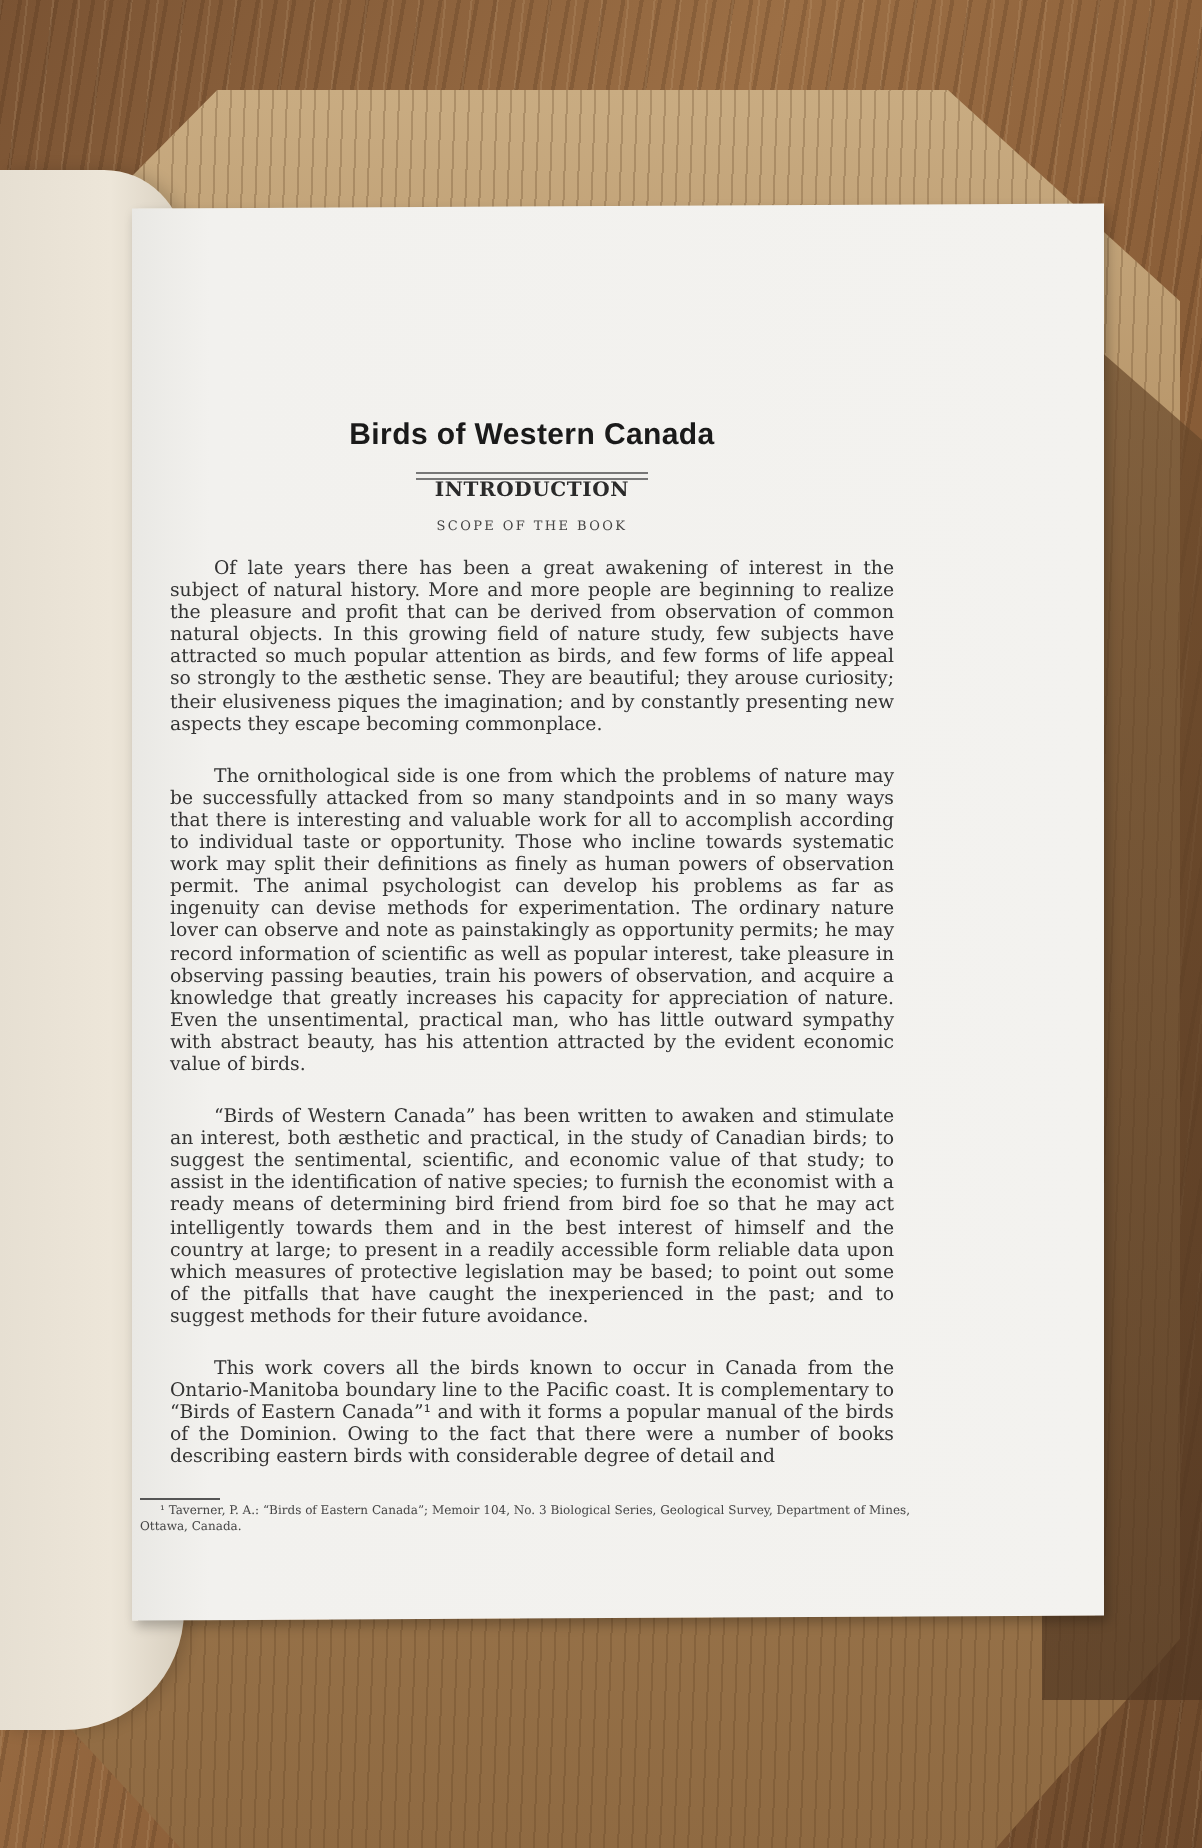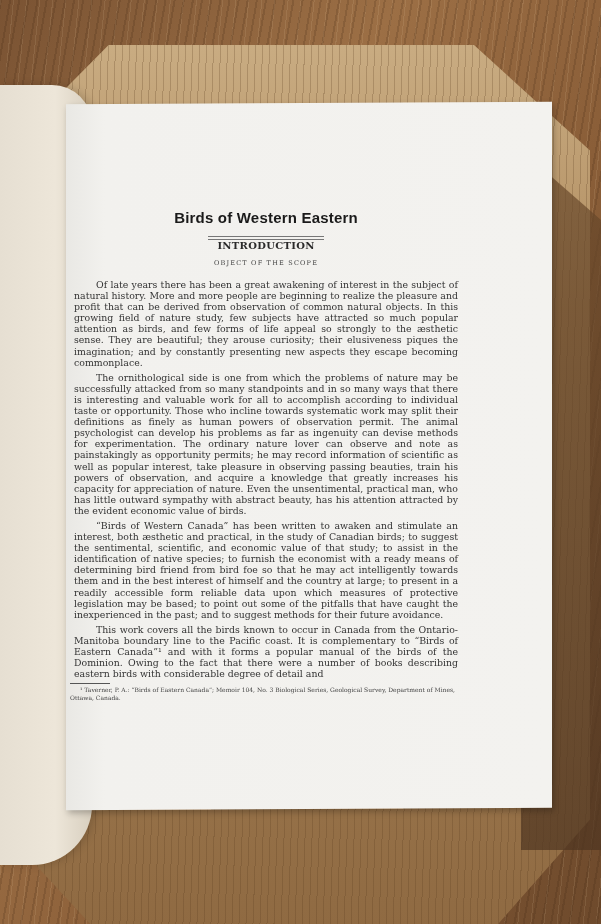--- a/index.html
+++ b/index.html
@@ -48,43 +48,43 @@
   .rule {
     width: 116px; height: 2px; margin: 10px auto 0; border-top: 1px solid #777; border-bottom: 1px solid #777;
   }
   .heading {
     text-align: center; font-weight: bold; font-size: 10px; letter-spacing: 0.3px;
   }
   .subheading {
     text-align: center; font-size: 6.5px; letter-spacing: 1.2px; margin-top: 8px; color: #444;
   }
   p {
-    margin: 4px; font-size: 9.4px; line-height: 11.1px; text-align: justify;
+    margin: 15px; font-size: 9.4px; line-height: 11.1px; text-align: justify;
     text-indent: 22px; color: #333;
   }
   .p-first { margin-top: 12px; }
   .scope-heading { margin-top: 14px; margin-bottom: 12px; }
   .fn-rule { width: 40px; border-top: 1px solid #555; margin-top: 2px; }
   .footnote {
     font-size: 6px; line-height: 7.5px; color: #444; margin-top: 2px; text-indent: 10px;
     text-align: left;
   }
 </style>
 </head>
 <body>
 
 <div class="board"></div>
 <div class="board-rim"></div>
 <div class="left-page"></div>
 <div class="right-page"></div>
 
 <div class="content">
-  <div class="title">Birds of Western Eastern</div>
+  <div class="title">Birds of Western Canada</div>
   <div class="rule"></div>
   <div class="heading">INTRODUCTION</div>
-  <div class="subheading">OBJECT OF THE SCOPE</div>
+  <div class="subheading">SCOPE OF THE BOOK</div>
   <p class="p-first">Of late years there has been a great awakening of interest in the subject of natural history. More and more people are beginning to realize the pleasure and profit that can be derived from observation of common natural objects. In this growing field of nature study, few subjects have attracted so much popular attention as birds, and few forms of life appeal so strongly to the æsthetic sense. They are beautiful; they arouse curiosity; their elusiveness piques the imagination; and by constantly presenting new aspects they escape becoming commonplace.</p>
   <p>The ornithological side is one from which the problems of nature may be successfully attacked from so many standpoints and in so many ways that there is interesting and valuable work for all to accomplish according to individual taste or opportunity. Those who incline towards systematic work may split their definitions as finely as human powers of observation permit. The animal psychologist can develop his problems as far as ingenuity can devise methods for experimentation. The ordinary nature lover can observe and note as painstakingly as opportunity permits; he may record information of scientific as well as popular interest, take pleasure in observing passing beauties, train his powers of observation, and acquire a knowledge that greatly increases his capacity for appreciation of nature. Even the unsentimental, practical man, who has little outward sympathy with abstract beauty, has his attention attracted by the evident economic value of birds.</p>
   <p>“Birds of Western Canada” has been written to awaken and stimulate an interest, both æsthetic and practical, in the study of Canadian birds; to suggest the sentimental, scientific, and economic value of that study; to assist in the identification of native species; to furnish the economist with a ready means of determining bird friend from bird foe so that he may act intelligently towards them and in the best interest of himself and the country at large; to present in a readily accessible form reliable data upon which measures of protective legislation may be based; to point out some of the pitfalls that have caught the inexperienced in the past; and to suggest methods for their future avoidance.</p>
   <p>This work covers all the birds known to occur in Canada from the Ontario-Manitoba boundary line to the Pacific coast. It is complementary to “Birds of Eastern Canada”¹ and with it forms a popular manual of the birds of the Dominion. Owing to the fact that there were a number of books describing eastern birds with considerable degree of detail and</p>
   <div class="fn-rule"></div>
   <div class="footnote">¹ Taverner, P. A.: “Birds of Eastern Canada”; Memoir 104, No. 3 Biological Series, Geological Survey, Department of Mines, Ottawa, Canada.</div>
 </div>
 
 </body></html>

